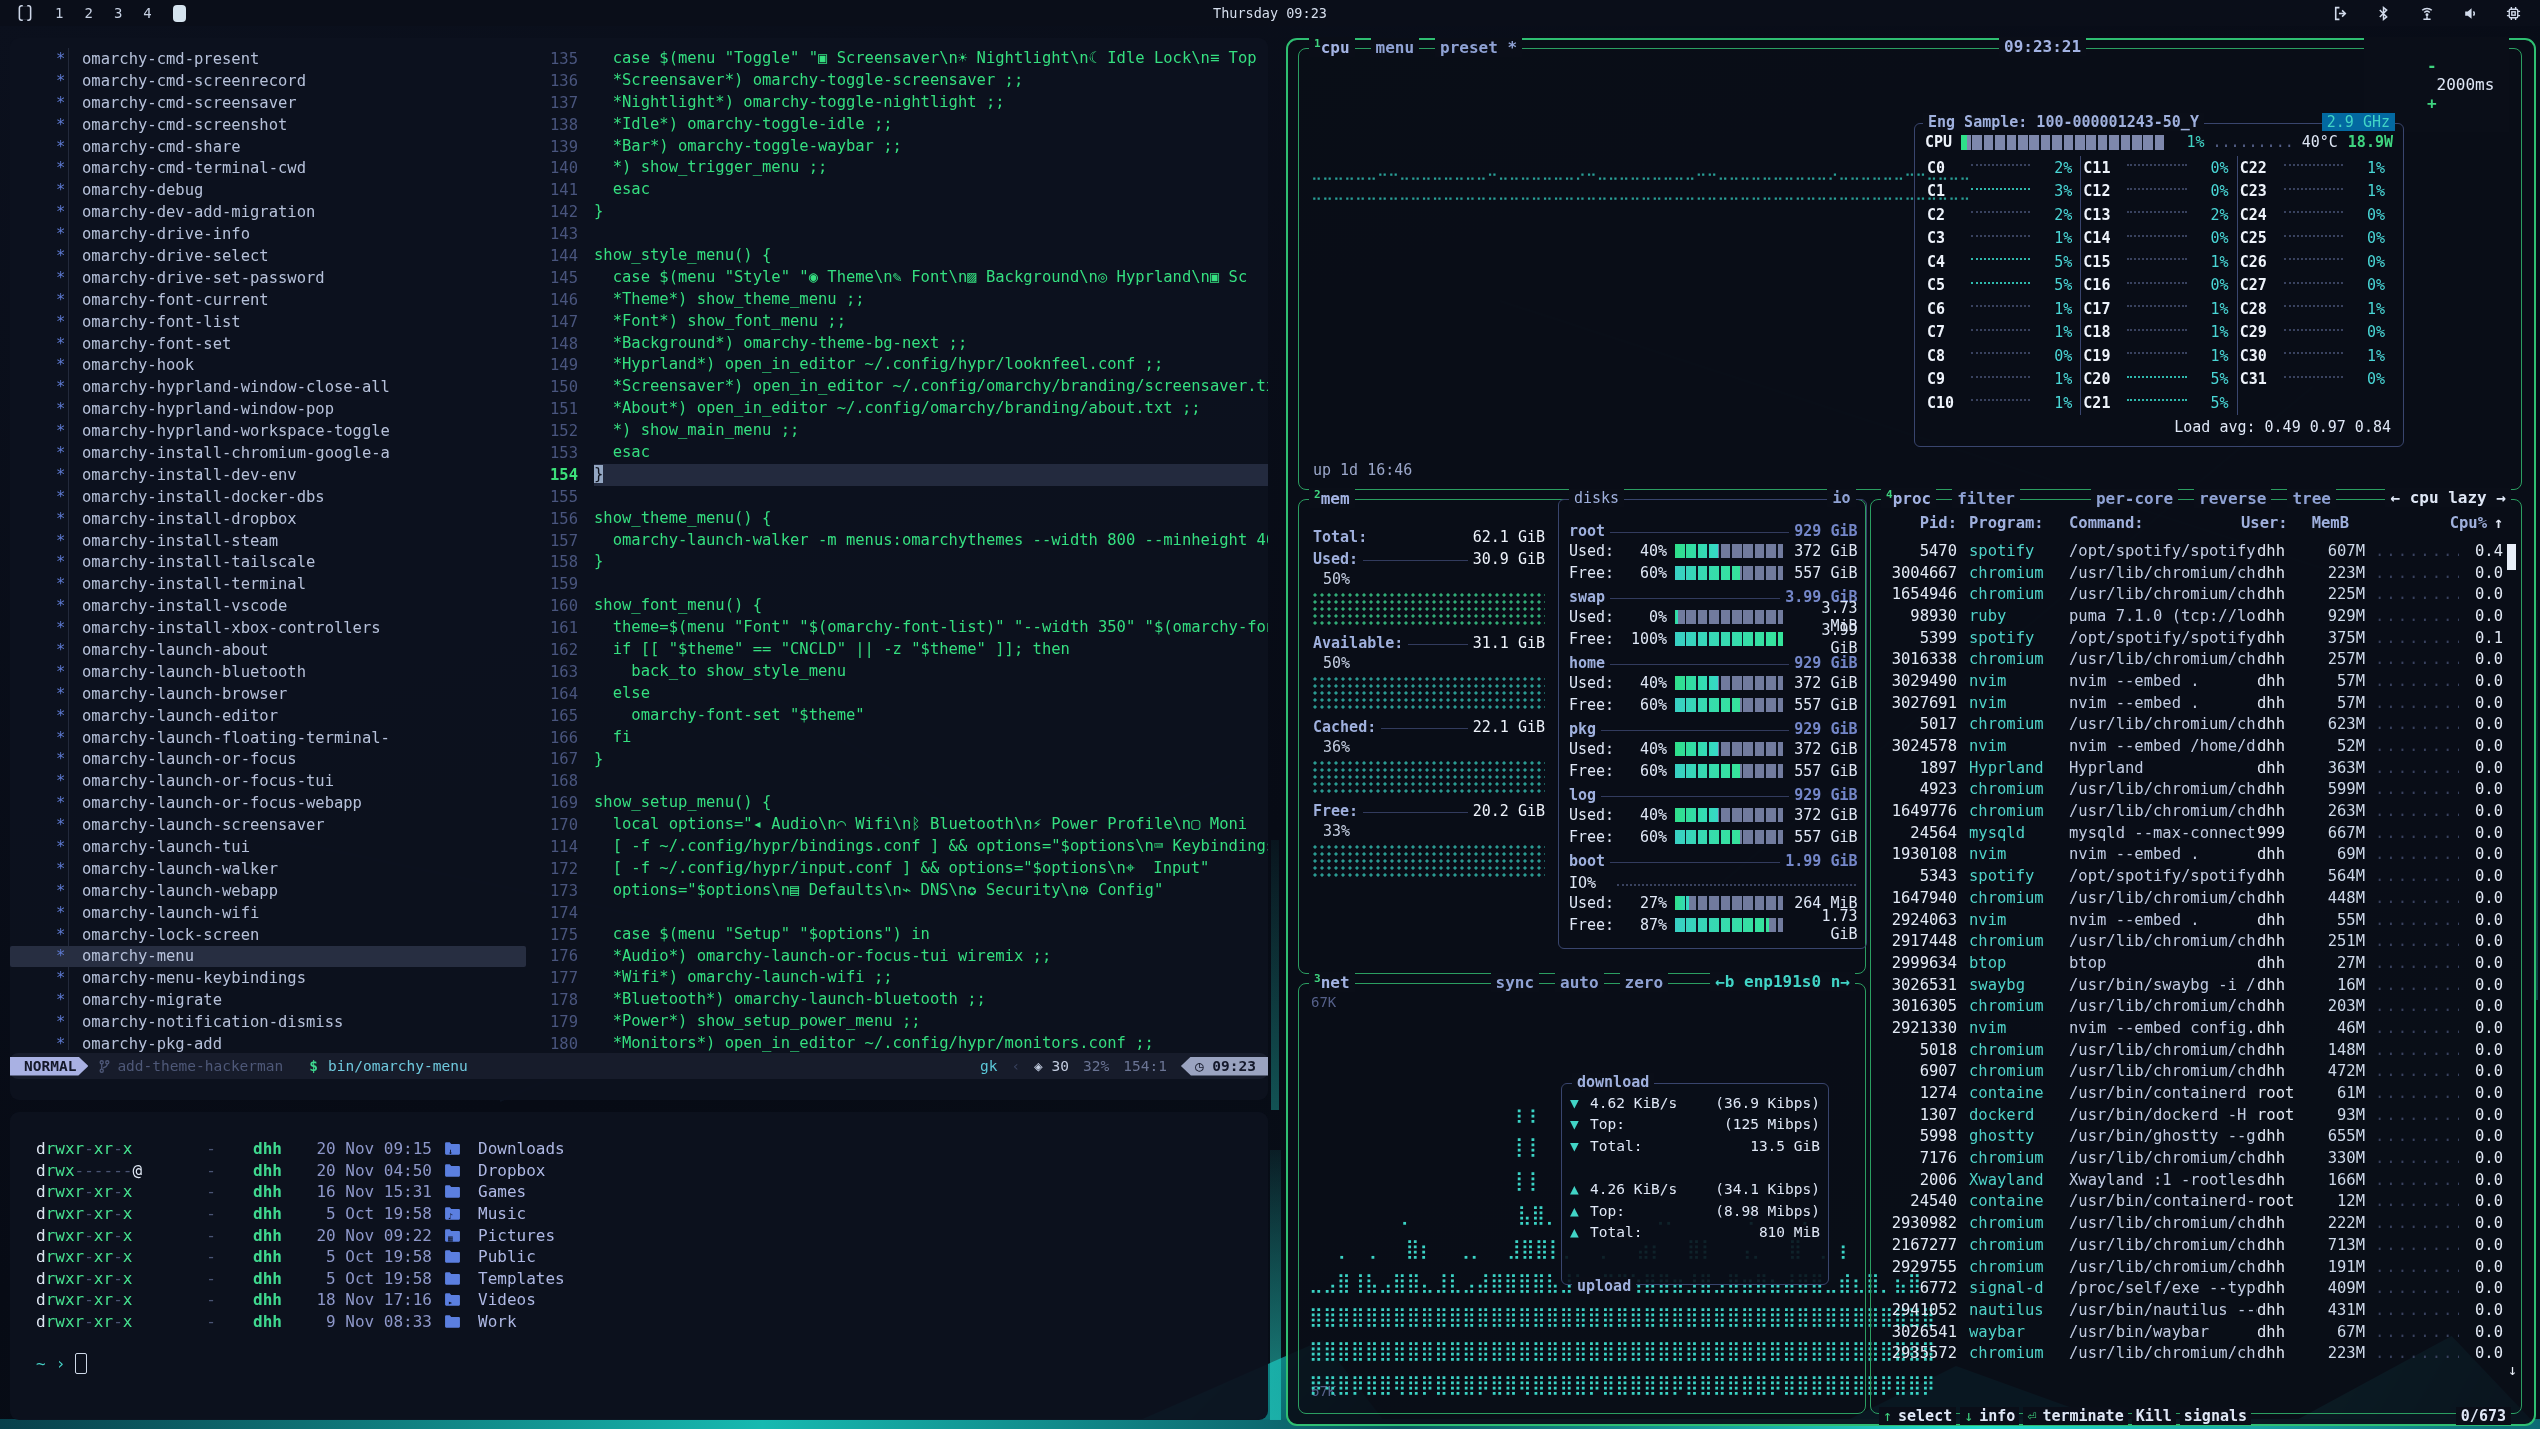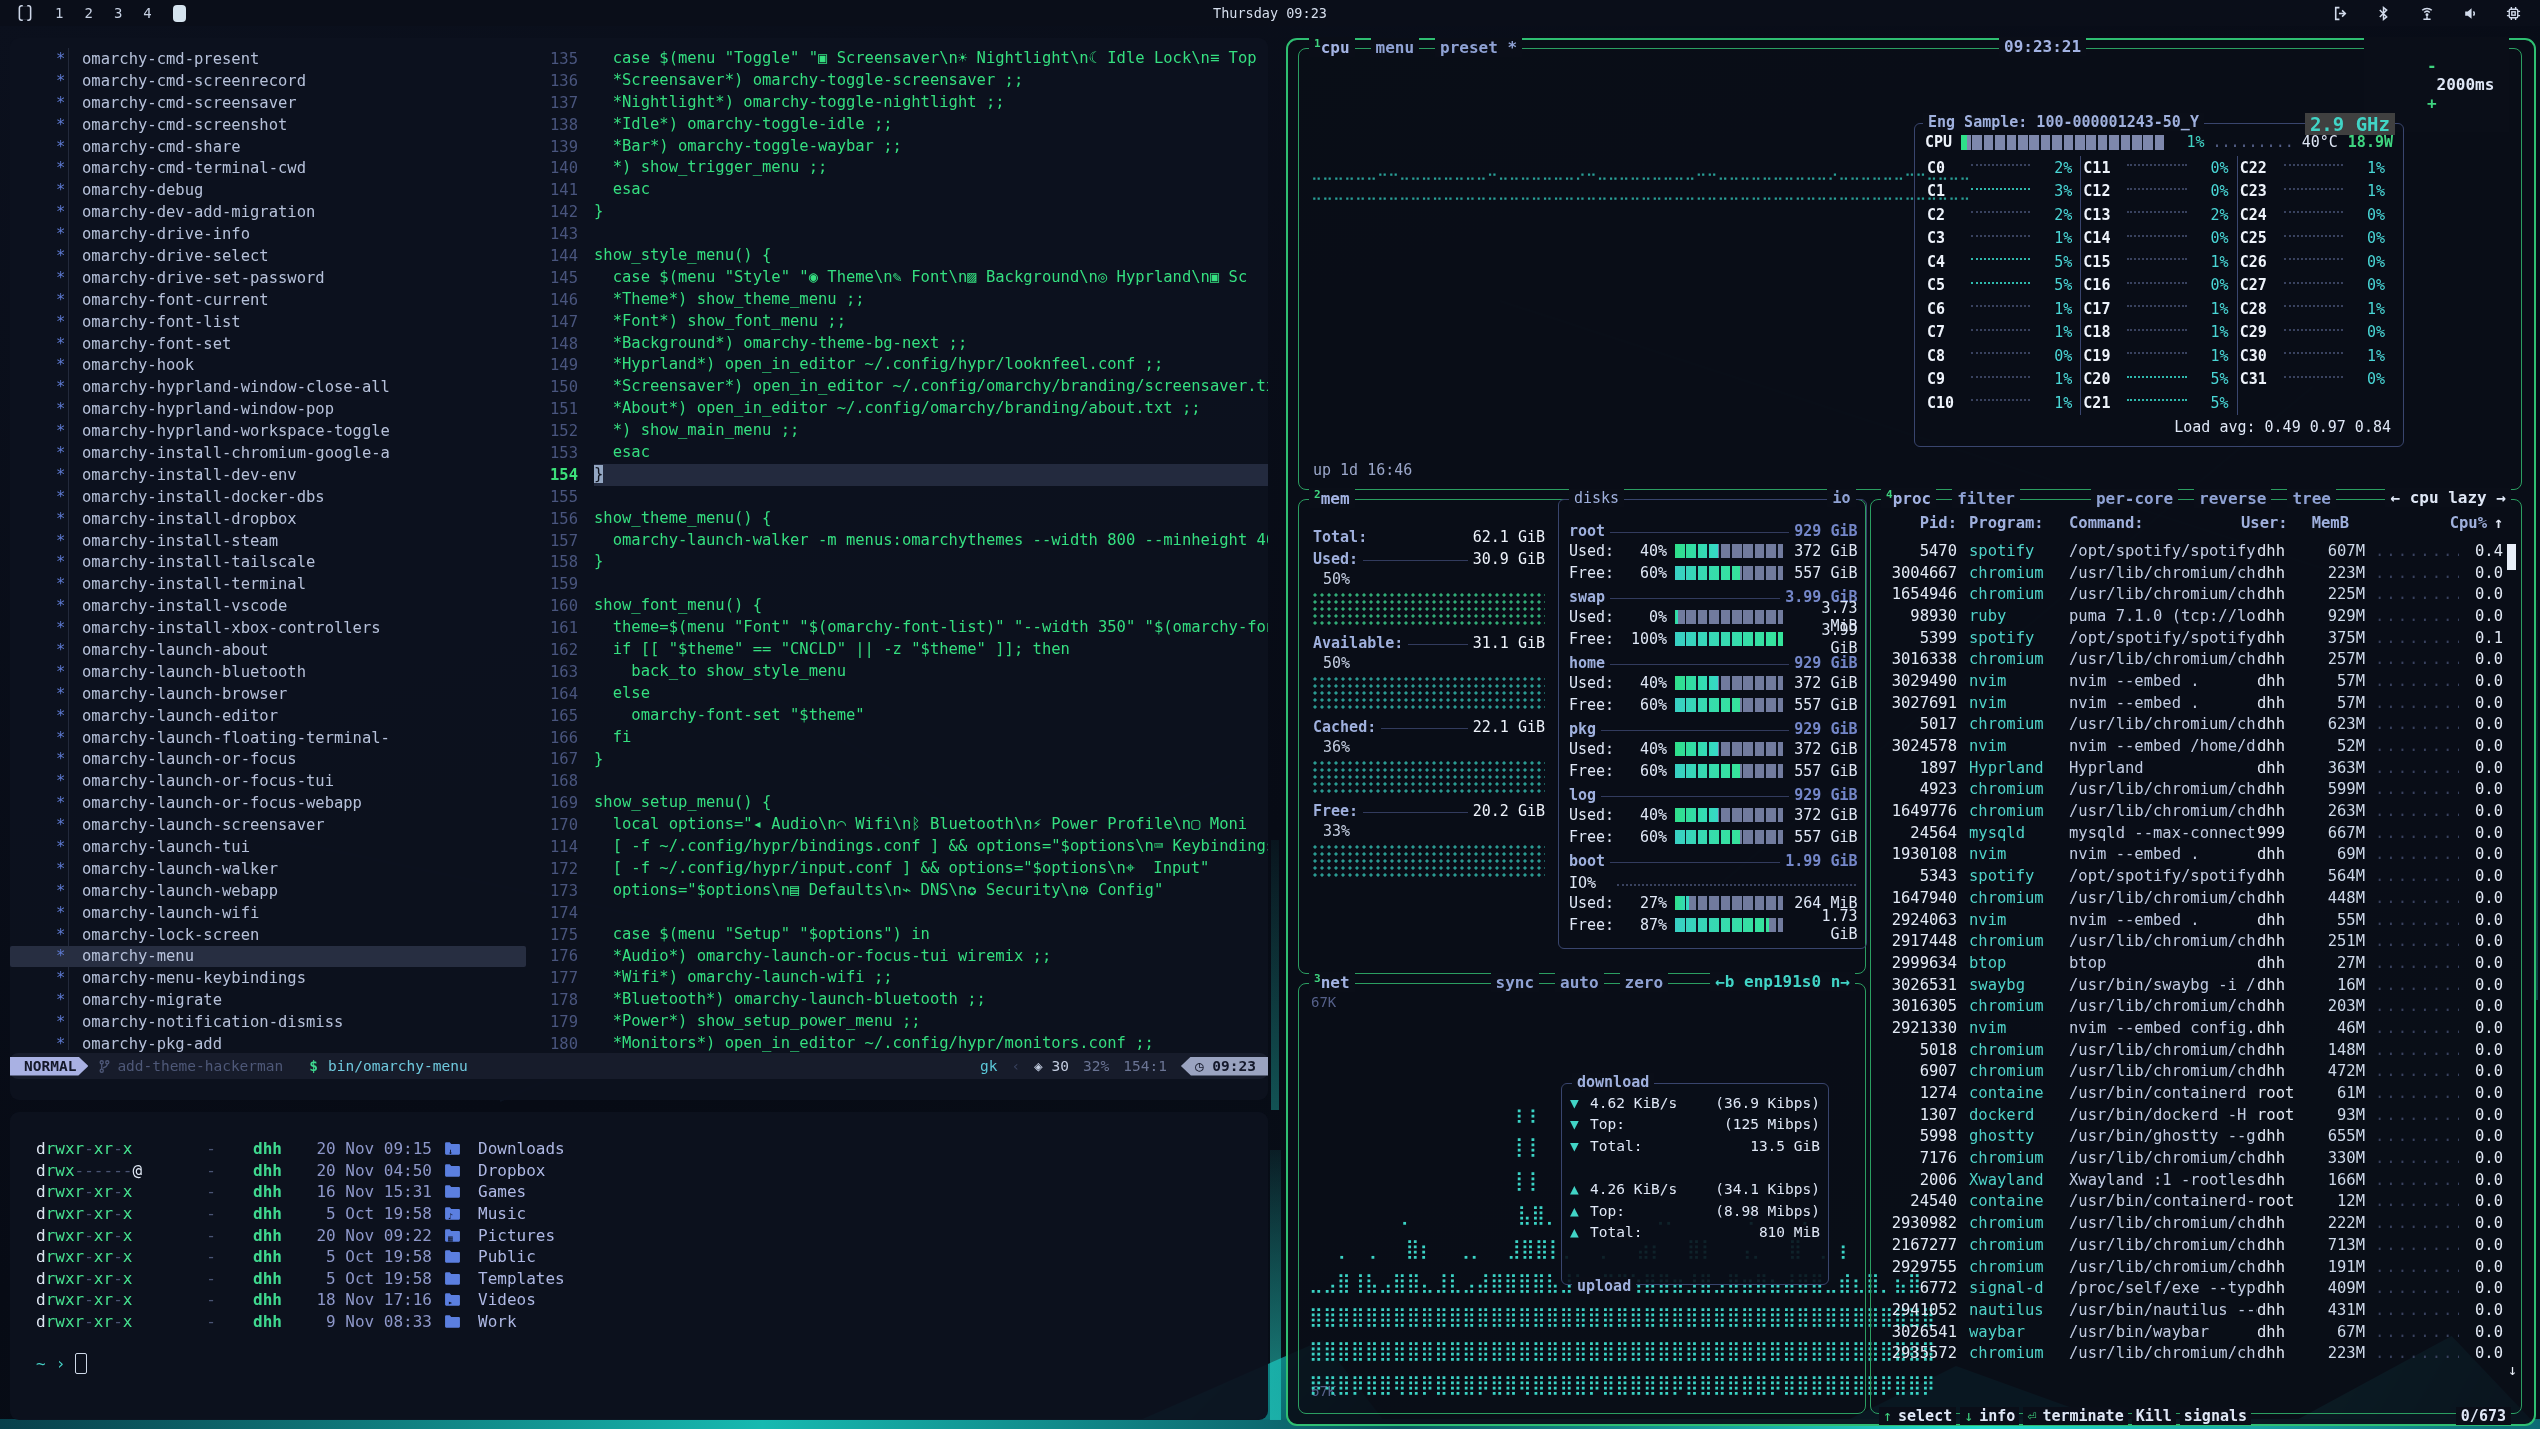--- a/index.html
+++ b/index.html
@@ -75,21 +75,21 @@
 .lbl{background:#0a0e18;padding:0 5px;font-weight:bold;color:#a3b3e3}
 .lbl .sup{color:#3fd47f;font-size:11px;vertical-align:super}
 .btn{background:#0a0e18;padding:0 5px;color:#8fa2d4;font-weight:bold}
 .bh-abs{position:absolute;top:-12px;white-space:pre}
 .teal{color:#41d4c6}.wht{color:#dfe7f6}.grn{color:#3fd47f}.dim{color:#55608a}
 
 .cpugraph{position:absolute;left:12px;white-space:pre;color:#2fb9ad;font-size:15px;opacity:.85}
 .cpu-inner{position:absolute;left:615px;top:74px;width:468px;height:316px;
   border:1.5px solid #39456e;border-radius:6px;padding:6px 10px 0 10px}
 .ci-h{position:absolute;top:-11px;left:8px;background:#0a0e18;padding:0 5px;color:#9fb0dd;font-weight:bold;font-size:15px}
-.ci-freq{position:absolute;top:-11px;right:8px;background:#404040;padding:0 5px;color:#41d4c6;font-weight:bold;font-size:19px}
+.ci-freq{position:absolute;top:-11px;right:8px;background:#0369a1;padding:0 5px;color:#41d4c6;font-weight:normal;font-size:15px}
 .cpurow{display:flex;align-items:center;height:24px;font-size:15px}
 .cpurow .cl{width:42px;color:#eef3fb;font-weight:bold}
 .cbar{width:236px;height:15px;background:#7e88ad;position:relative;margin-right:10px;overflow:hidden}
 .cbar .fill{position:absolute;left:0;top:0;bottom:0;background:#2fe08a}
 .cbar:after,.dbar:after{content:"";position:absolute;inset:0;
   background:repeating-linear-gradient(90deg,transparent 0 9.6px,#0c1220 9.6px 11.4px)}
 .cores{display:flex;margin-top:2px}
 .ccol{width:33.33%;padding:0 8px 0 2px;border-left:1px solid #39456e}
 .ccol:first-child{border-left:none}
 .core{display:flex;align-items:center;height:23.5px;font-size:15px}
@@ -353,21 +353,21 @@
 
   <div class="bx" id="bx-cpu">
     <div class="bh">
       <span class="lbl"><span class="sup">1</span><span>cpu</span></span>
       <span class="btn">menu</span>
       <span class="btn">preset *</span>
     </div>
     <span class="bh-abs lbl" style="left:700px">09:23:21</span>
     <span class="bh-abs" style="right:12px;background:#0a0e18;padding:0 5px">
       <span class="grn" style="font-weight:bold">-</span>
-      <span class="wht" style="font-weight:bold"> </span><span class="wht" style="font-weight:bold">2000ms</span><span> </span>
+      <span class="wht" style="font-weight:bold"> </span><span class="wht" style="font-weight:normal">2000ms</span><span> </span>
       <span class="grn" style="font-weight:bold">+</span>
     </span>
     <div class="cpugraph" style="top:118px">⠤⠤⠤⠤⠤⠤⠒⠒⠤⠤⠤⠤⠤⠤⠤⠤⠒⠤⠤⠤⠤⠤⠤⠤⠔⠒⠤⠤⠤⠤⠤⠤⠤⠤⠤⠒⠒⠤⠤⠤⠤⠤⠤⠤⠤⠤⠤⠔⠤⠤⠤⠤⠤⠤⠒⠒⠤⠤⠤⠤</div>
     <div class="cpugraph" style="top:142px">⠒⠒⠒⠒⠒⠒⠒⠒⠒⠒⠒⠒⠒⠒⠒⠒⠒⠒⠒⠒⠒⠒⠒⠒⠒⠒⠒⠒⠒⠒⠒⠒⠒⠒⠒⠒⠒⠒⠒⠒⠒⠒⠒⠒⠒⠒⠒⠒⠒⠒⠒⠒⠒⠒⠒⠒⠒⠒⠒⠒</div>
     <div class="cpu-inner">
       <span class="ci-h">Eng Sample: 100-000001243-50_Y</span>
       <span class="ci-freq">2.9 GHz</span>
       <div class="cpurow">
         <span class="cl">CPU</span>
         <span class="cbar">

